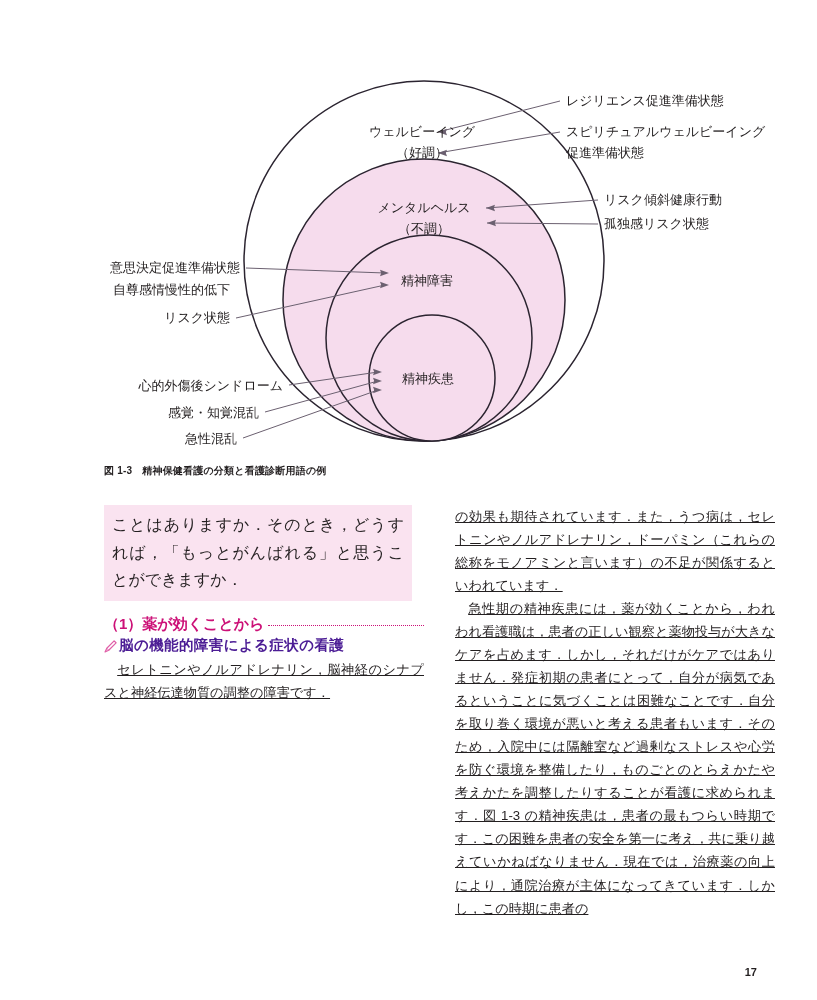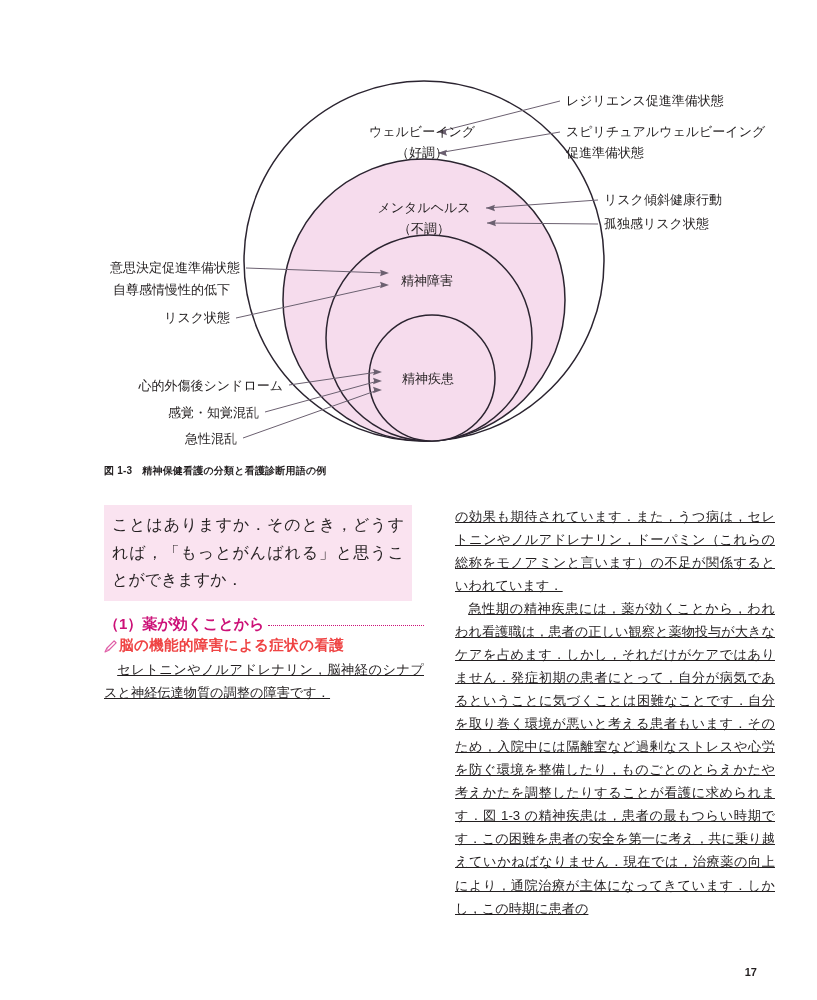--- a/index.html
+++ b/index.html
@@ -86,21 +86,21 @@
     height: 1px;
     border-bottom: 1.6px dotted #cc1077;
     transform: translateY(-3px);
   }
 
   .sub-head {
     display: flex;
     align-items: center;
     font-size: 14.5px;
     font-weight: bold;
-    color: #ef4444;
+    color: #4c1d95;
     margin: 2px 0 3px 0;
     letter-spacing: .4px;
     white-space: nowrap;
   }
   .pencil-icon {
     width: 14px;
     height: 14px;
     margin-right: 1px;
     flex: 0 0 auto;
     display: inline-block;

